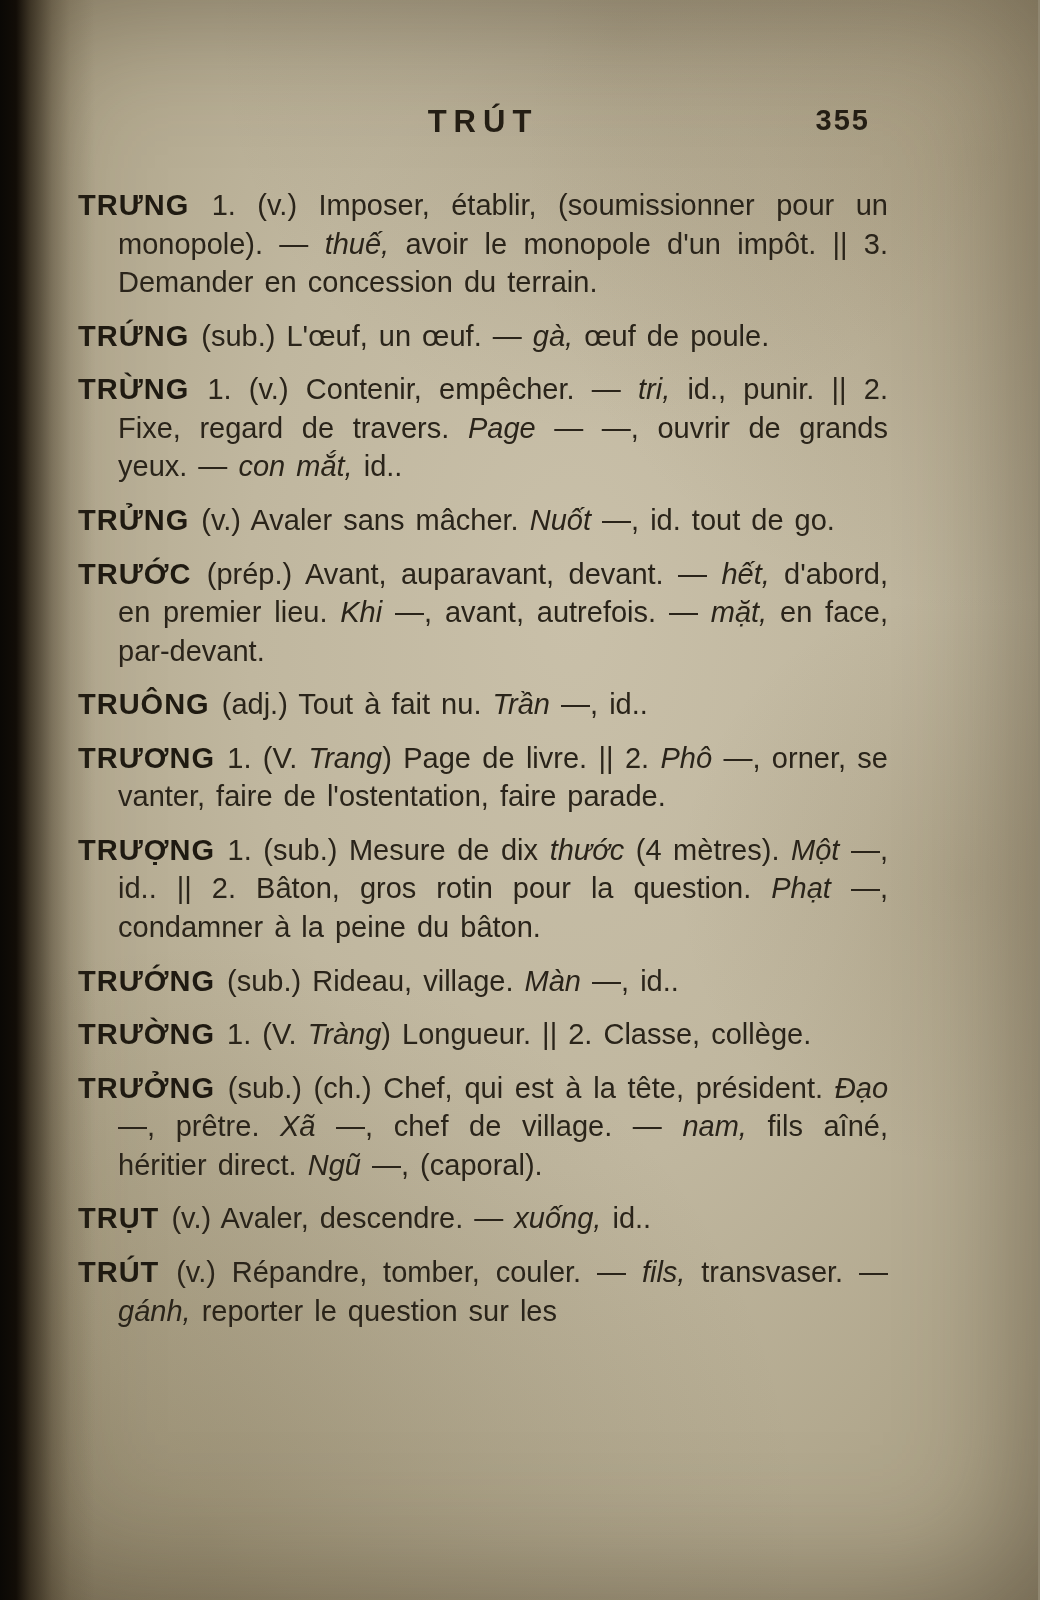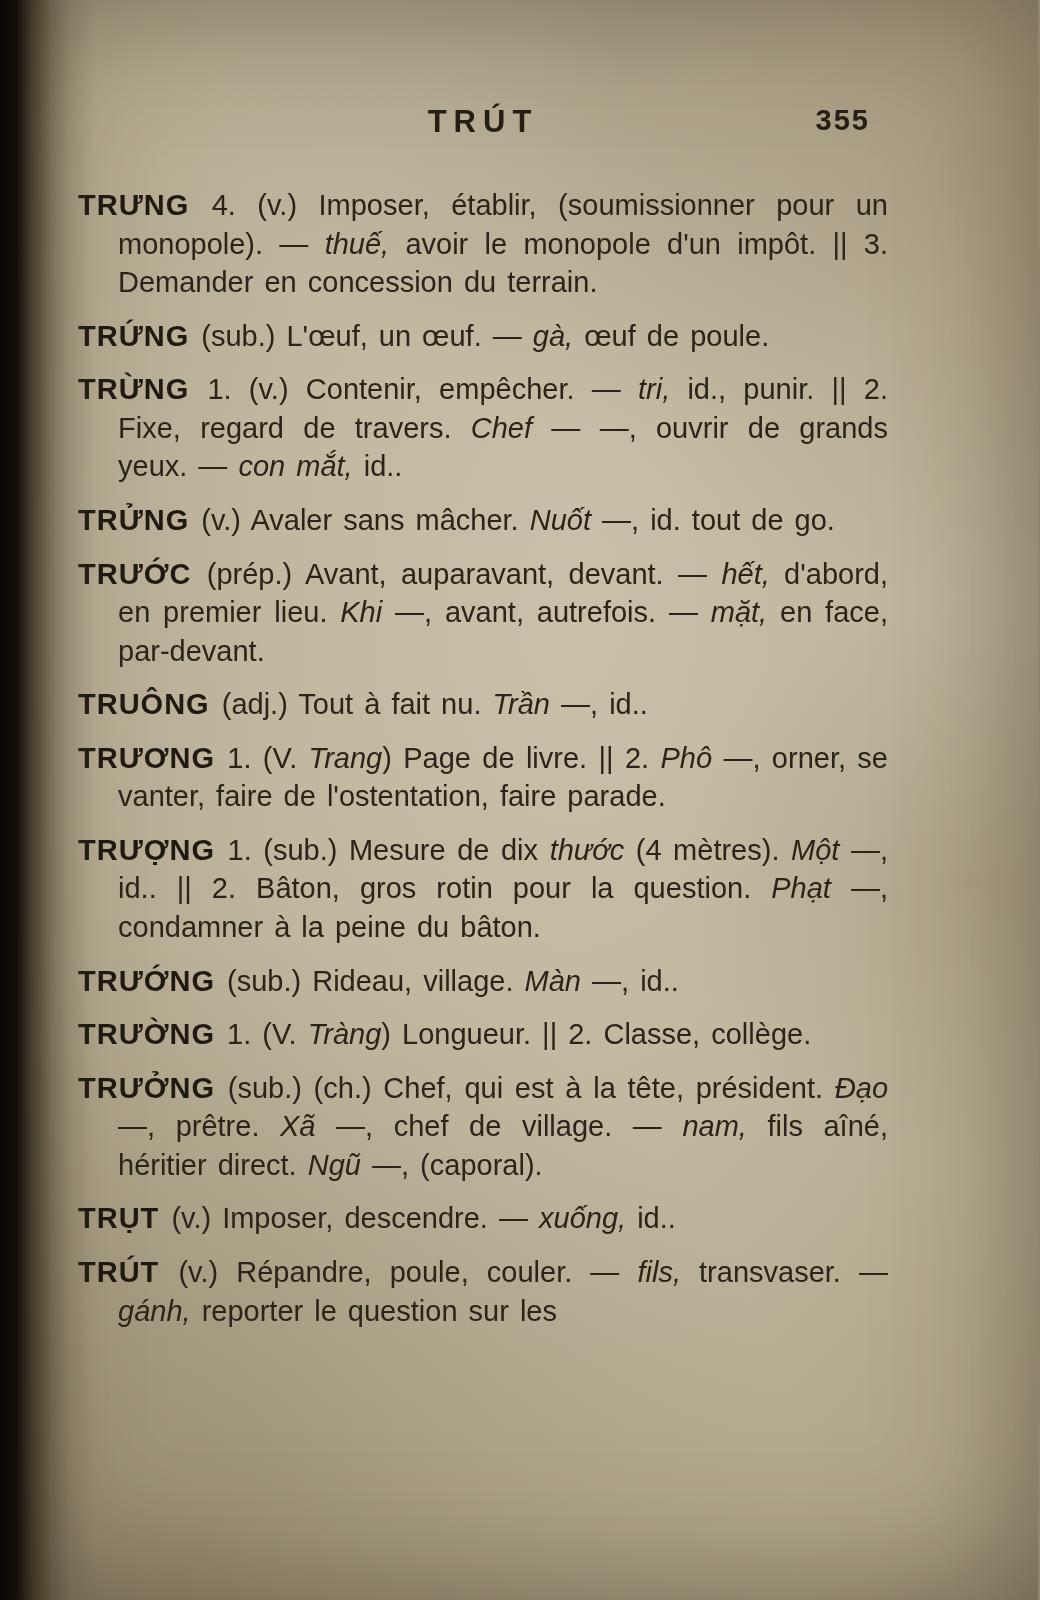--- a/index.html
+++ b/index.html
@@ -94,28 +94,28 @@
 <body>
 
 <div class="scan">
   <div class="binding"></div>
   <div class="page-inner">
     <div class="pagehead">
       <span class="running-title">TRÚT</span>
       <span class="page-number">355</span>
     </div>
     <div class="entries">
-        <p class="entry"><span class="headword">TRƯNG </span><span class="rm">4. (v.) Imposer, établir, (soumissionner pour un monopole). — </span><span class="it">thuế,</span><span class="rm"> avoir le monopole d'un impôt. || 3. Demander en concession du terrain.</span></p>
+        <p class="entry"><span class="headword">TRƯNG </span><span class="rm">1. (v.) Imposer, établir, (soumissionner pour un monopole). — </span><span class="it">thuế,</span><span class="rm"> avoir le monopole d'un impôt. || 3. Demander en concession du terrain.</span></p>
         <p class="entry"><span class="headword">TRỨNG </span><span class="rm">(sub.) L'œuf, un œuf. — </span><span class="it">gà,</span><span class="rm"> œuf de poule.</span></p>
-        <p class="entry"><span class="headword">TRỪNG </span><span class="rm">1. (v.) Contenir, empêcher. — </span><span class="it">tri,</span><span class="rm"> id., punir. || 2. Fixe, regard de travers. </span><span class="it">Chef</span><span class="rm"> — —, ouvrir de grands yeux. — </span><span class="it">con mắt,</span><span class="rm"> id..</span></p>
+        <p class="entry"><span class="headword">TRỪNG </span><span class="rm">1. (v.) Contenir, empêcher. — </span><span class="it">tri,</span><span class="rm"> id., punir. || 2. Fixe, regard de travers. </span><span class="it">Page</span><span class="rm"> — —, ouvrir de grands yeux. — </span><span class="it">con mắt,</span><span class="rm"> id..</span></p>
         <p class="entry"><span class="headword">TRỬNG </span><span class="rm">(v.) Avaler sans mâcher. </span><span class="it">Nuốt</span><span class="rm"> —, id. tout de go.</span></p>
         <p class="entry"><span class="headword">TRƯỚC </span><span class="rm">(prép.) Avant, auparavant, devant. — </span><span class="it">hết,</span><span class="rm"> d'abord, en premier lieu. </span><span class="it">Khi</span><span class="rm"> —, avant, autrefois. — </span><span class="it">mặt,</span><span class="rm"> en face, par-devant.</span></p>
         <p class="entry"><span class="headword">TRUÔNG </span><span class="rm">(adj.) Tout à fait nu. </span><span class="it">Trần</span><span class="rm"> —, id..</span></p>
         <p class="entry"><span class="headword">TRƯƠNG </span><span class="rm">1. (V. </span><span class="it">Trang</span><span class="rm">) Page de livre. || 2. </span><span class="it">Phô</span><span class="rm"> —, orner, se vanter, faire de l'ostentation, faire parade.</span></p>
         <p class="entry"><span class="headword">TRƯỢNG </span><span class="rm">1. (sub.) Mesure de dix </span><span class="it">thước</span><span class="rm"> (4 mètres). </span><span class="it">Một</span><span class="rm"> —, id.. || 2. Bâton, gros rotin pour la question. </span><span class="it">Phạt</span><span class="rm"> —, condamner à la peine du bâton.</span></p>
         <p class="entry"><span class="headword">TRƯỚNG </span><span class="rm">(sub.) Rideau, village. </span><span class="it">Màn</span><span class="rm"> —, id..</span></p>
         <p class="entry"><span class="headword">TRƯỜNG </span><span class="rm">1. (V. </span><span class="it">Tràng</span><span class="rm">) Longueur. || 2. Classe, collège.</span></p>
         <p class="entry"><span class="headword">TRƯỞNG </span><span class="rm">(sub.) (ch.) Chef, qui est à la tête, président. </span><span class="it">Đạo</span><span class="rm"> —, prêtre. </span><span class="it">Xã</span><span class="rm"> —, chef de village. — </span><span class="it">nam,</span><span class="rm"> fils aîné, héritier direct. </span><span class="it">Ngũ</span><span class="rm"> —, (caporal).</span></p>
-        <p class="entry"><span class="headword">TRỤT </span><span class="rm">(v.) Imposer, descendre. — </span><span class="it">xuống,</span><span class="rm"> id..</span></p>
-        <p class="entry"><span class="headword">TRÚT </span><span class="rm">(v.) Répandre, poule, couler. — </span><span class="it">fils,</span><span class="rm"> transvaser. — </span><span class="it">gánh,</span><span class="rm"> reporter le question sur les</span></p>
+        <p class="entry"><span class="headword">TRỤT </span><span class="rm">(v.) Avaler, descendre. — </span><span class="it">xuống,</span><span class="rm"> id..</span></p>
+        <p class="entry"><span class="headword">TRÚT </span><span class="rm">(v.) Répandre, tomber, couler. — </span><span class="it">fils,</span><span class="rm"> transvaser. — </span><span class="it">gánh,</span><span class="rm"> reporter le question sur les</span></p>
       </div>
   </div>
 </div>
 
 </body></html>

